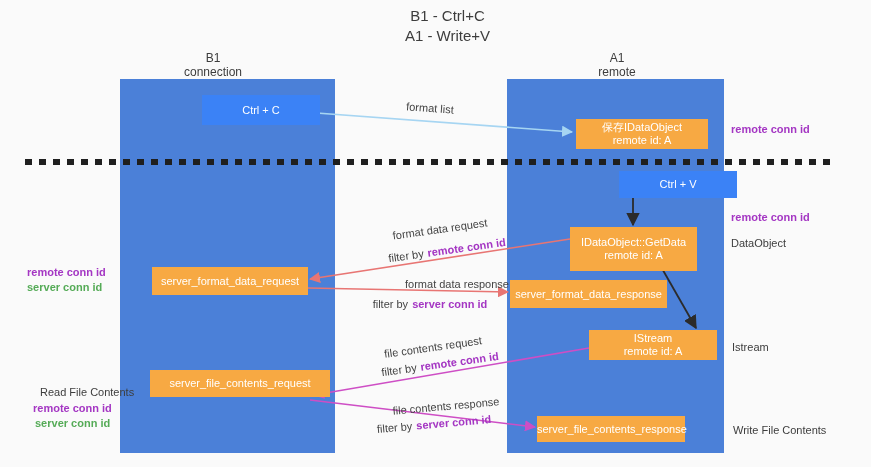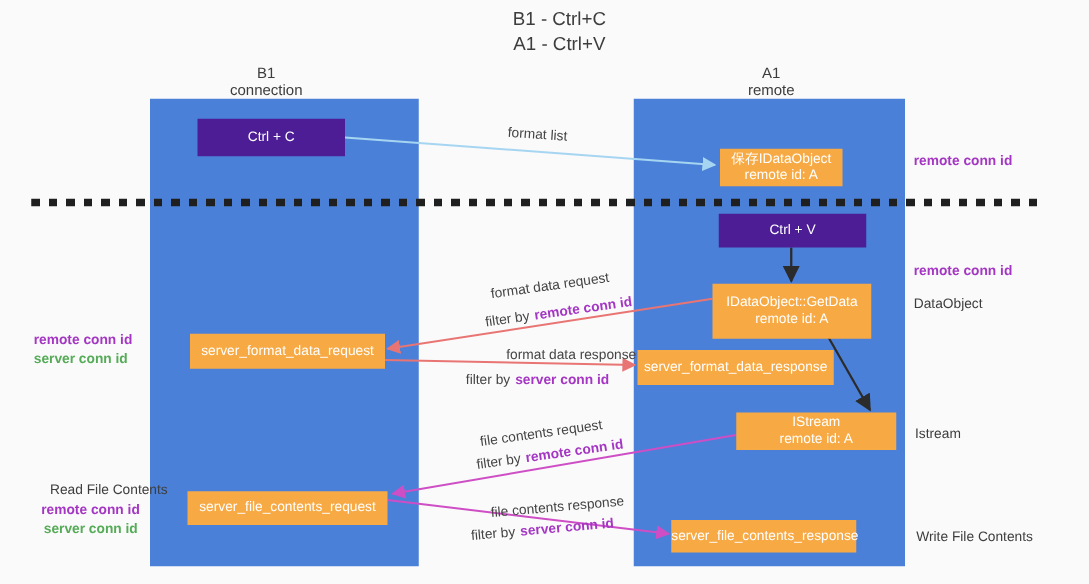--- a/index.html
+++ b/index.html
@@ -6,41 +6,41 @@
   body{background:#fafafa;font-family:"Liberation Sans",sans-serif;}
   .canvas{position:relative;width:871px;height:467px;background:#fafafa;overflow:hidden;}
   .abs{position:absolute;}
   .title{left:340px;top:6px;width:215px;text-align:center;font-size:15px;color:#3d3d3d;line-height:20px;}
   .lane-header{width:120px;text-align:center;font-size:12px;color:#3d3d3d;line-height:14px;}
   .lane{background:#4b80d8;top:79px;height:374px;}
   .lane-left{left:120px;width:215px;}
   .lane-right{left:507px;width:217px;}
   .node{box-sizing:border-box;color:#ffffff;font-size:11px;text-align:center;display:flex;flex-direction:column;justify-content:center;line-height:13px;}
   .node.orange{background:#f7a943;}
-  .node.green{background:#4c1d95;}
+  .node.green{background:#3b82f6;margin-left:44px;}
   .dashed{left:25px;top:159px;width:810px;height:6px;background:repeating-linear-gradient(90deg,#1f1f1f 0 7px,rgba(0,0,0,0) 7px 14px);}
   .arrow-label{font-size:11px;color:#444;white-space:nowrap;transform:translate(-50%,-50%);}
   .tilt8{transform:translate(-50%,-50%) rotate(-8deg);}
   .tilt5{transform:translate(-50%,-50%) rotate(-5deg);}
   .tilt4{transform:translate(-50%,-50%) rotate(4deg);}
   .purple-bold{color:#a436c3;font-weight:bold;}
   .side-label{font-size:11px;color:#3d3d3d;white-space:nowrap;}
   .side-label.bold-purple{color:#a436c3;font-weight:bold;}
   .side-label.bold-green{color:#55ab57;font-weight:bold;}
   .filter-colored{margin-left:4px;}
   svg.overlay{position:absolute;left:0;top:0;pointer-events:none;}
 </style>
 </head>
 <body>
 
 <div class="canvas">
 
   <div class="abs title">
     <div>B1 - Ctrl+C</div>
-    <div>A1 - Ctrl+V</div>
+    <div>A1 - Write+V</div>
   </div>
 
   <div class="abs lane-header" style="left:153px;top:51px;">
     <div>B1</div>
     <div>connection</div>
   </div>
   <div class="abs lane-header" style="left:557px;top:51px;">
     <div>A1</div>
     <div>remote</div>
   </div>
@@ -71,21 +71,21 @@
     <line x1="308" y1="288" x2="508" y2="292" stroke="#e87573" stroke-width="1.6" marker-end="url(#m-red)"></line>
     <line x1="656" y1="258" x2="696" y2="328" stroke="#2b2b2b" stroke-width="1.8" marker-end="url(#m-blk)"></line>
     <line x1="589" y1="348" x2="314" y2="395" stroke="#ce4ec5" stroke-width="1.6" marker-end="url(#m-mag)"></line>
     <line x1="310" y1="400" x2="535" y2="427" stroke="#ce4ec5" stroke-width="1.6" marker-end="url(#m-mag)"></line>
   </svg>
 
   <div class="abs node green" style="left:158px;top:95px;width:118px;height:30px;">
     <span>Ctrl + C</span>
   </div>
 
-  <div class="abs node orange" style="left:576px;top:119px;width:98px;height:30px;text-align:center;">
+  <div class="abs node orange" style="left:576px;top:119px;width:132px;height:30px;text-align:center;">
     <span>保存IDataObject</span>
     <span>remote id: A</span>
   </div>
 
   <div class="abs node green" style="left:575px;top:171px;width:118px;height:27px;">
     <span>Ctrl + V</span>
   </div>
 
   <div class="abs node orange" style="left:570px;top:227px;width:127px;height:44px;">
     <span>IDataObject::GetData</span>
@@ -98,21 +98,21 @@
 
   <div class="abs node orange" style="left:510px;top:280px;width:157px;height:28px;">
     <span>server_format_data_response</span>
   </div>
 
   <div class="abs node orange" style="left:589px;top:330px;width:128px;height:30px;">
     <span>IStream</span>
     <span>remote id: A</span>
   </div>
 
-  <div class="abs node orange" style="left:150px;top:393px;width:160px;height:27px;">
+  <div class="abs node orange" style="left:150px;top:370px;width:180px;height:27px;">
     <span>server_file_contents_request</span>
   </div>
 
   <div class="abs node orange" style="left:537px;top:416px;width:148px;height:26px;">
     <span>server_file_contents_response</span>
   </div>
 
   <div class="abs arrow-label tilt4" style="left:430px;top:108px;">format list</div>
 
   <div class="abs arrow-label tilt8" style="left:440px;top:229px;">format data request</div>

